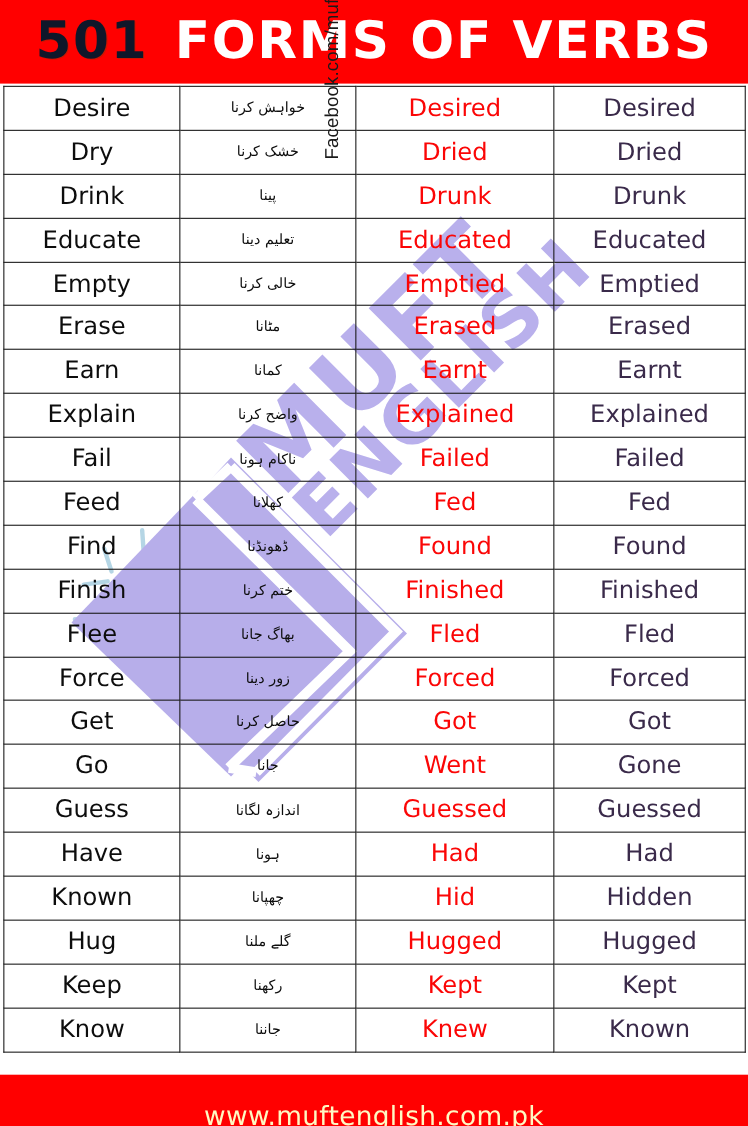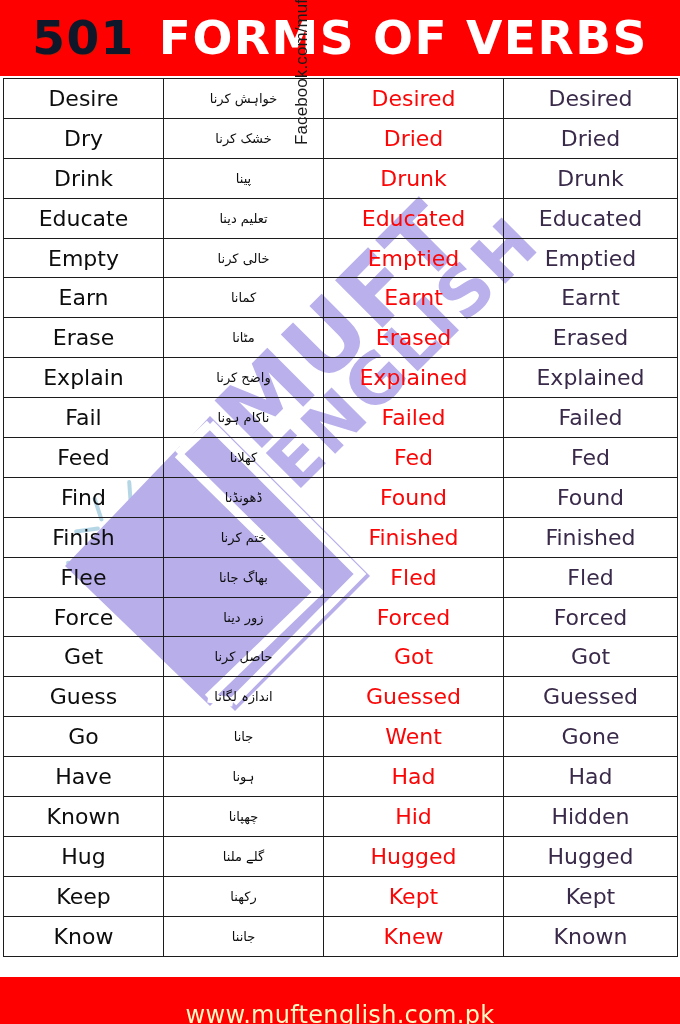--- a/index.html
+++ b/index.html
@@ -274,32 +274,32 @@
             <td class="cell-past">Educated</td>
             <td class="cell-part">Educated</td>
           </tr>
           <tr>
             <td class="cell-base">Empty</td>
             <td class="cell-urdu">خالی کرنا</td>
             <td class="cell-past">Emptied</td>
             <td class="cell-part">Emptied</td>
           </tr>
           <tr>
+            <td class="cell-base">Erase</td>
+            <td class="cell-urdu">مٹانا</td>
+            <td class="cell-past">Erased</td>
+            <td class="cell-part">Erased</td>
+          </tr>
+          <tr>
             <td class="cell-base">Earn</td>
             <td class="cell-urdu">کمانا</td>
             <td class="cell-past">Earnt</td>
             <td class="cell-part">Earnt</td>
           </tr>
           <tr>
-            <td class="cell-base">Erase</td>
-            <td class="cell-urdu">مٹانا</td>
-            <td class="cell-past">Erased</td>
-            <td class="cell-part">Erased</td>
-          </tr>
-          <tr>
             <td class="cell-base">Explain</td>
             <td class="cell-urdu">واضح کرنا</td>
             <td class="cell-past">Explained</td>
             <td class="cell-part">Explained</td>
           </tr>
           <tr>
             <td class="cell-base">Fail</td>
             <td class="cell-urdu">ناکام ہونا</td>
             <td class="cell-past">Failed</td>
             <td class="cell-part">Failed</td>
@@ -334,32 +334,32 @@
             <td class="cell-past">Forced</td>
             <td class="cell-part">Forced</td>
           </tr>
           <tr>
             <td class="cell-base">Get</td>
             <td class="cell-urdu">حاصل کرنا</td>
             <td class="cell-past">Got</td>
             <td class="cell-part">Got</td>
           </tr>
           <tr>
+            <td class="cell-base">Go</td>
+            <td class="cell-urdu">جانا</td>
+            <td class="cell-past">Went</td>
+            <td class="cell-part">Gone</td>
+          </tr>
+          <tr>
             <td class="cell-base">Guess</td>
             <td class="cell-urdu">اندازہ لگانا</td>
             <td class="cell-past">Guessed</td>
             <td class="cell-part">Guessed</td>
           </tr>
           <tr>
-            <td class="cell-base">Go</td>
-            <td class="cell-urdu">جانا</td>
-            <td class="cell-past">Went</td>
-            <td class="cell-part">Gone</td>
-          </tr>
-          <tr>
             <td class="cell-base">Have</td>
             <td class="cell-urdu">ہونا</td>
             <td class="cell-past">Had</td>
             <td class="cell-part">Had</td>
           </tr>
           <tr>
             <td class="cell-base">Known</td>
             <td class="cell-urdu">چھپانا</td>
             <td class="cell-past">Hid</td>
             <td class="cell-part">Hidden</td>

